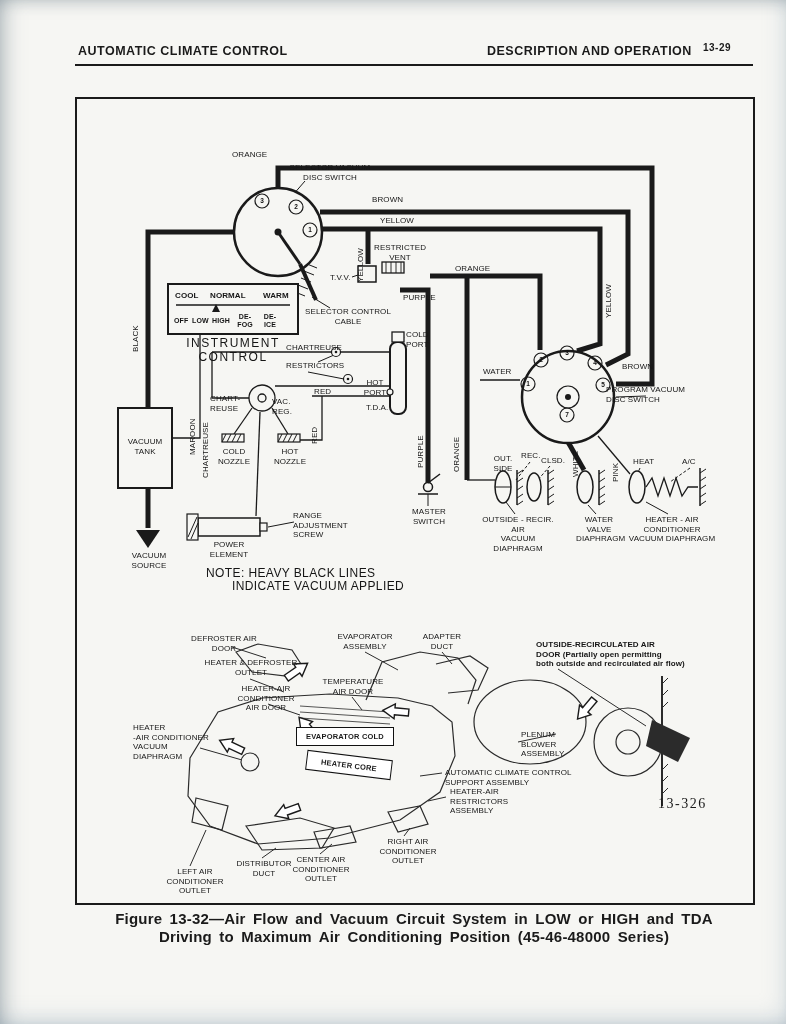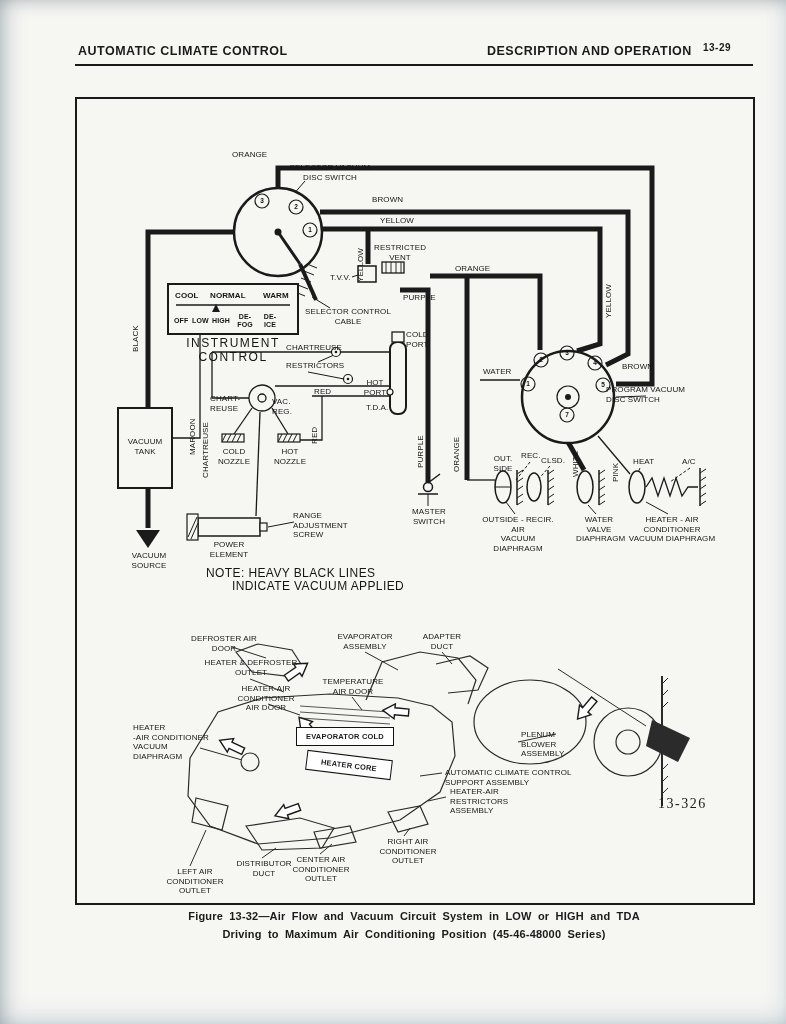--- a/index.html
+++ b/index.html
@@ -21,21 +21,21 @@
   .title-md{font-size:12px;letter-spacing:1.5px;}
   .note{font-size:12px;letter-spacing:.4px;}
   .port{position:absolute;width:12px;text-align:center;font-size:6.5px;font-weight:bold;color:#111;}
   .infobox{position:absolute;left:543px;top:103px;width:134px;height:72px;border:2px solid #1a1a1a;
            padding:5px 0 0 7px;display:flex;flex-direction:column;gap:0;background:#f6f6f3;}
   .infobox span{font-size:9px;line-height:1.22;letter-spacing:.2px;}
   .corebox{position:absolute;border:1.5px solid #111;background:#fff;display:flex;align-items:center;
            justify-content:center;font-size:7.5px;font-weight:bold;letter-spacing:.2px;}
   .rot7{transform:rotate(7deg);}
   .fig-num{position:absolute;font-family:"Liberation Serif",serif;font-size:14px;letter-spacing:1.5px;}
-  .cap{position:absolute;left:75px;width:678px;text-align:center;font-weight:bold;font-size:11px;
+  .cap{position:absolute;left:75px;width:678px;text-align:center;font-weight:bold;font-size:15px;
        letter-spacing:.2px;word-spacing:3px;}
 </style>
 </head>
 <body>
 
 <div class="page">
 
   <span class="hdr" style="left:78px;top:44px">AUTOMATIC CLIMATE CONTROL</span>
   <span class="hdr" style="left:487px;top:44px">DESCRIPTION AND OPERATION</span>
   <span class="hdr" style="left:703px;top:42px;font-size:10px">13-29</span>
@@ -338,20 +338,23 @@
 SOURCE</span>
   <span class="lbl note" style="left:206px;top:566px">NOTE: HEAVY BLACK LINES</span>
   <span class="lbl note" style="left:232px;top:579px">INDICATE VACUUM APPLIED</span>
 
   <span class="lbl c" style="left:182px;top:634px;width:84px">DEFROSTER AIR
 DOOR</span>
   <span class="lbl c" style="left:330px;top:632px;width:70px">EVAPORATOR
 ASSEMBLY</span>
   <span class="lbl c" style="left:416px;top:632px;width:52px">ADAPTER
 DUCT</span>
+  <span class="lbl b" style="left:536px;top:640px;width:172px">OUTSIDE-RECIRCULATED AIR
+DOOR (Partially open permitting
+both outside and recirculated air flow)</span>
   <span class="lbl c" style="left:204px;top:658px;width:94px">HEATER &amp; DEFROSTER
 OUTLET</span>
   <span class="lbl c" style="left:212px;top:684px;width:108px">HEATER-AIR CONDITIONER
 AIR DOOR</span>
   <span class="lbl c" style="left:316px;top:677px;width:74px">TEMPERATURE
 AIR DOOR</span>
   <span class="lbl" style="left:133px;top:723px">HEATER
 -AIR CONDITIONER
 VACUUM
 DIAPHRAGM</span>

